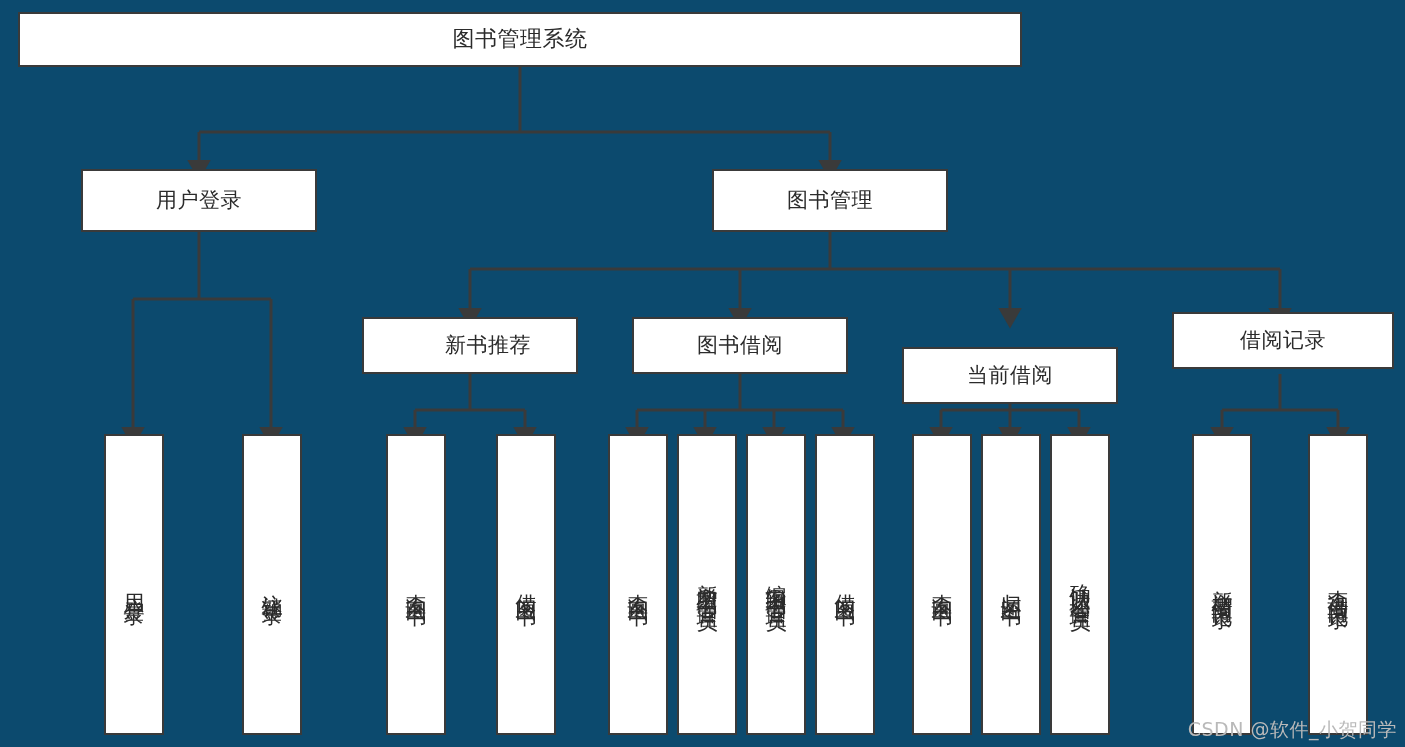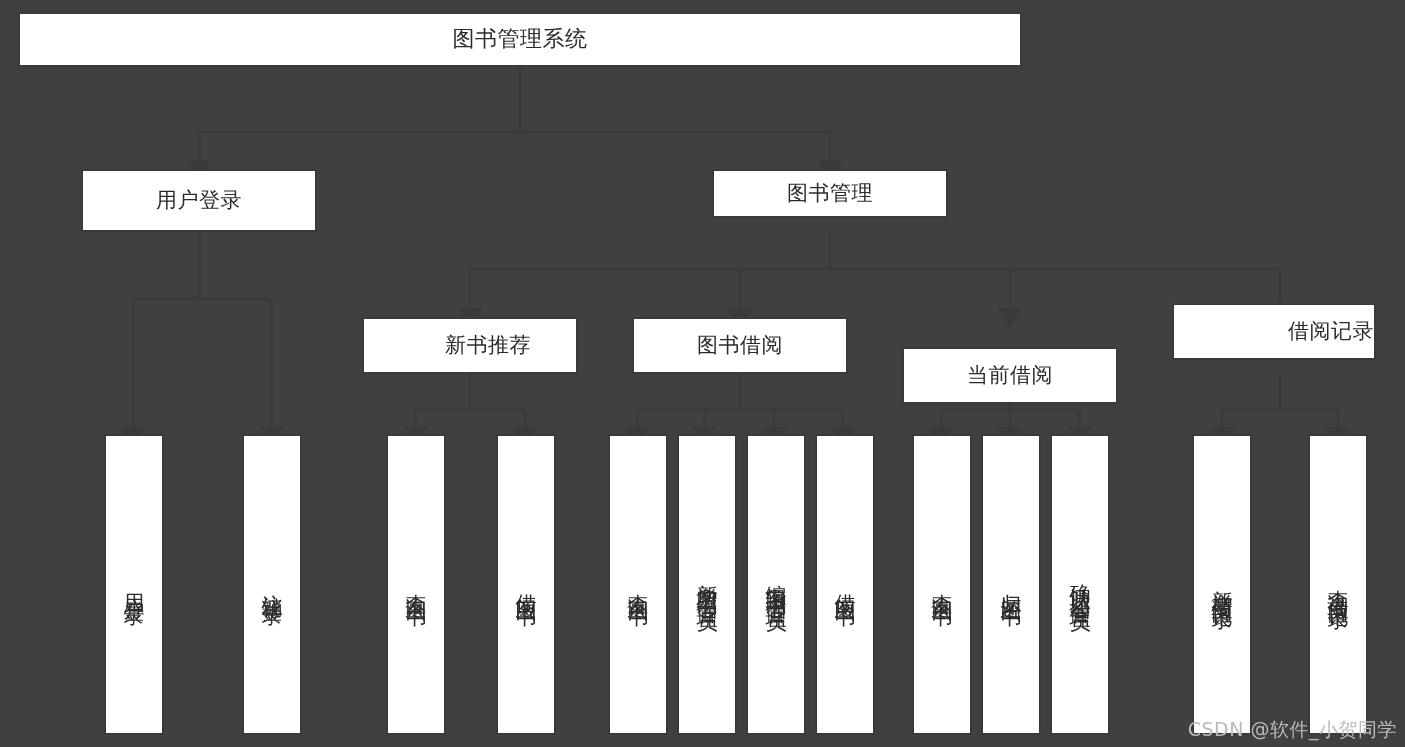--- a/index.html
+++ b/index.html
@@ -4,21 +4,21 @@
 <style>
   html, body {
     margin: 0;
     padding: 0;
     background: #ffffff;
   }
   #canvas {
     position: relative;
     width: 1405px;
     height: 747px;
-    background: #404040;
+    background: #0c4a6e;
     font-family: "DejaVu Sans", "Liberation Sans", sans-serif;
     overflow: hidden;
     text-decoration: underline;
   }
   #connectors {
     position: absolute;
     left: 0;
     top: 0;
     width: 1405px;
     height: 747px;
@@ -128,34 +128,34 @@
     </g>
   </svg>
 
   <div class="node node-h node-root" style="left:18px; top:12px; width:1004px; height:55px;">
     <span>图书管理系统</span>
   </div>
 
   <div class="node node-h" style="left:81px; top:169px; width:236px; height:63px;">
     <span>用户登录</span>
   </div>
-  <div class="node node-h" style="left:712px; top:169px; width:236px; height:49px;">
+  <div class="node node-h" style="left:712px; top:169px; width:236px; height:63px;">
     <span>图书管理</span>
   </div>
 
   <div class="node node-h" style="left:362px; top:317px; width:216px; height:57px;padding-left:36px;">
     <span>新书推荐</span>
   </div>
   <div class="node node-h" style="left:632px; top:317px; width:216px; height:57px;">
     <span>图书借阅</span>
   </div>
   <div class="node node-h" style="left:902px; top:317px; width:216px; height:57px;margin-top:30px;">
     <span>当前借阅</span>
   </div>
-  <div class="node node-h" style="left:1172px; top:303px; width:204px; height:57px;justify-content:flex-end;">
+  <div class="node node-h" style="left:1172px; top:312px; width:222px; height:57px;">
     <span>借阅记录</span>
   </div>
 
   <div class="node node-leaf" style="left:104px; top:434px; width:60px; height:301px;">
     <span class="leaf-label">用户登录</span>
   </div>
   <div class="node node-leaf" style="left:242px; top:434px; width:60px; height:301px;">
     <span class="leaf-label">注销登录</span>
   </div>
 

